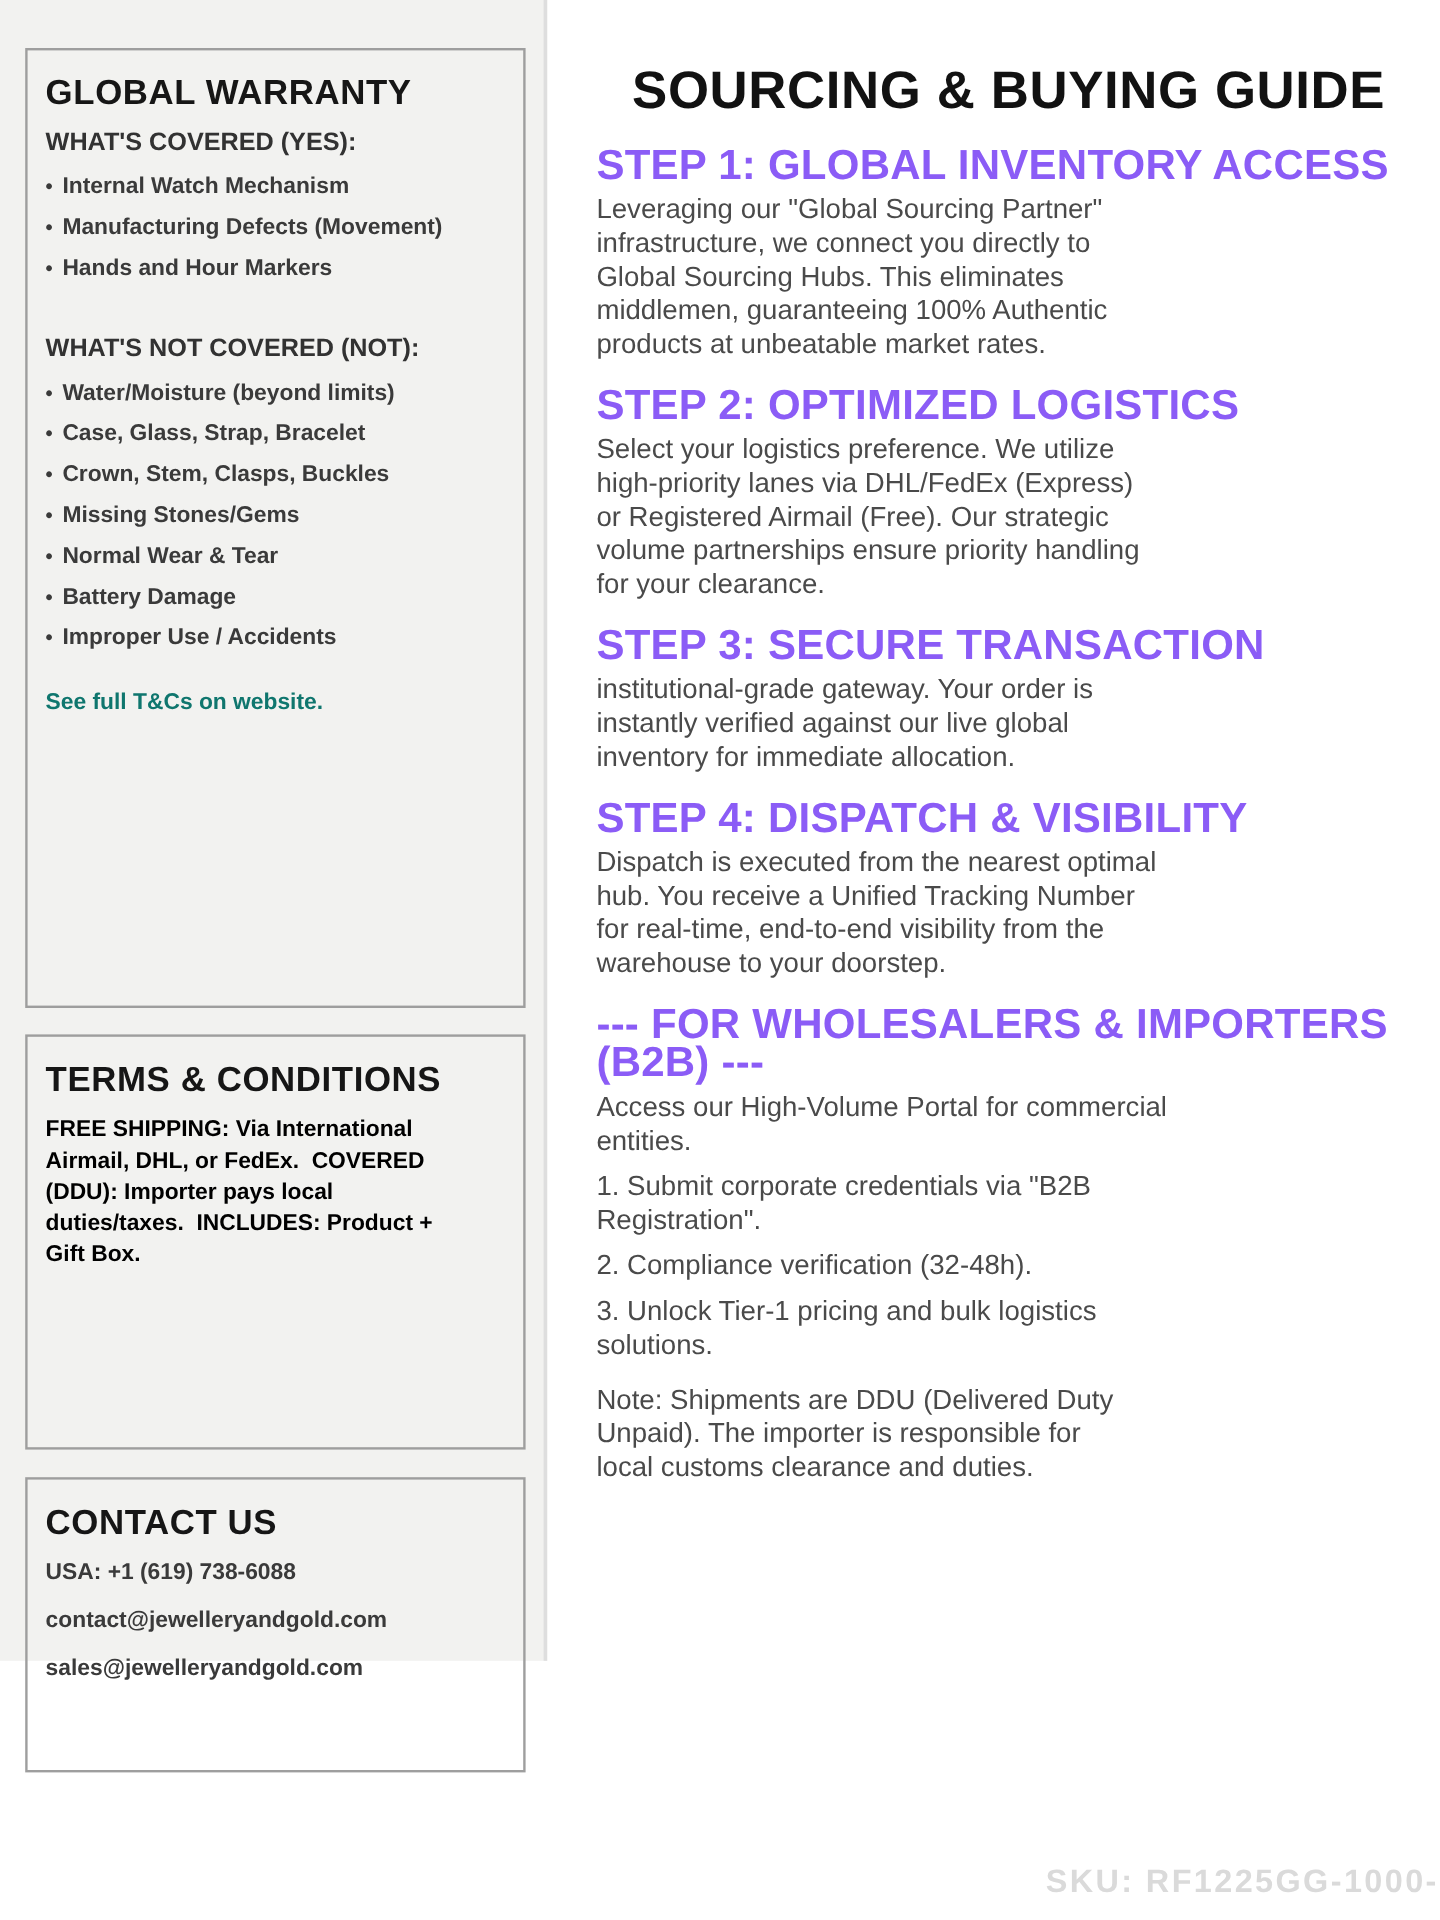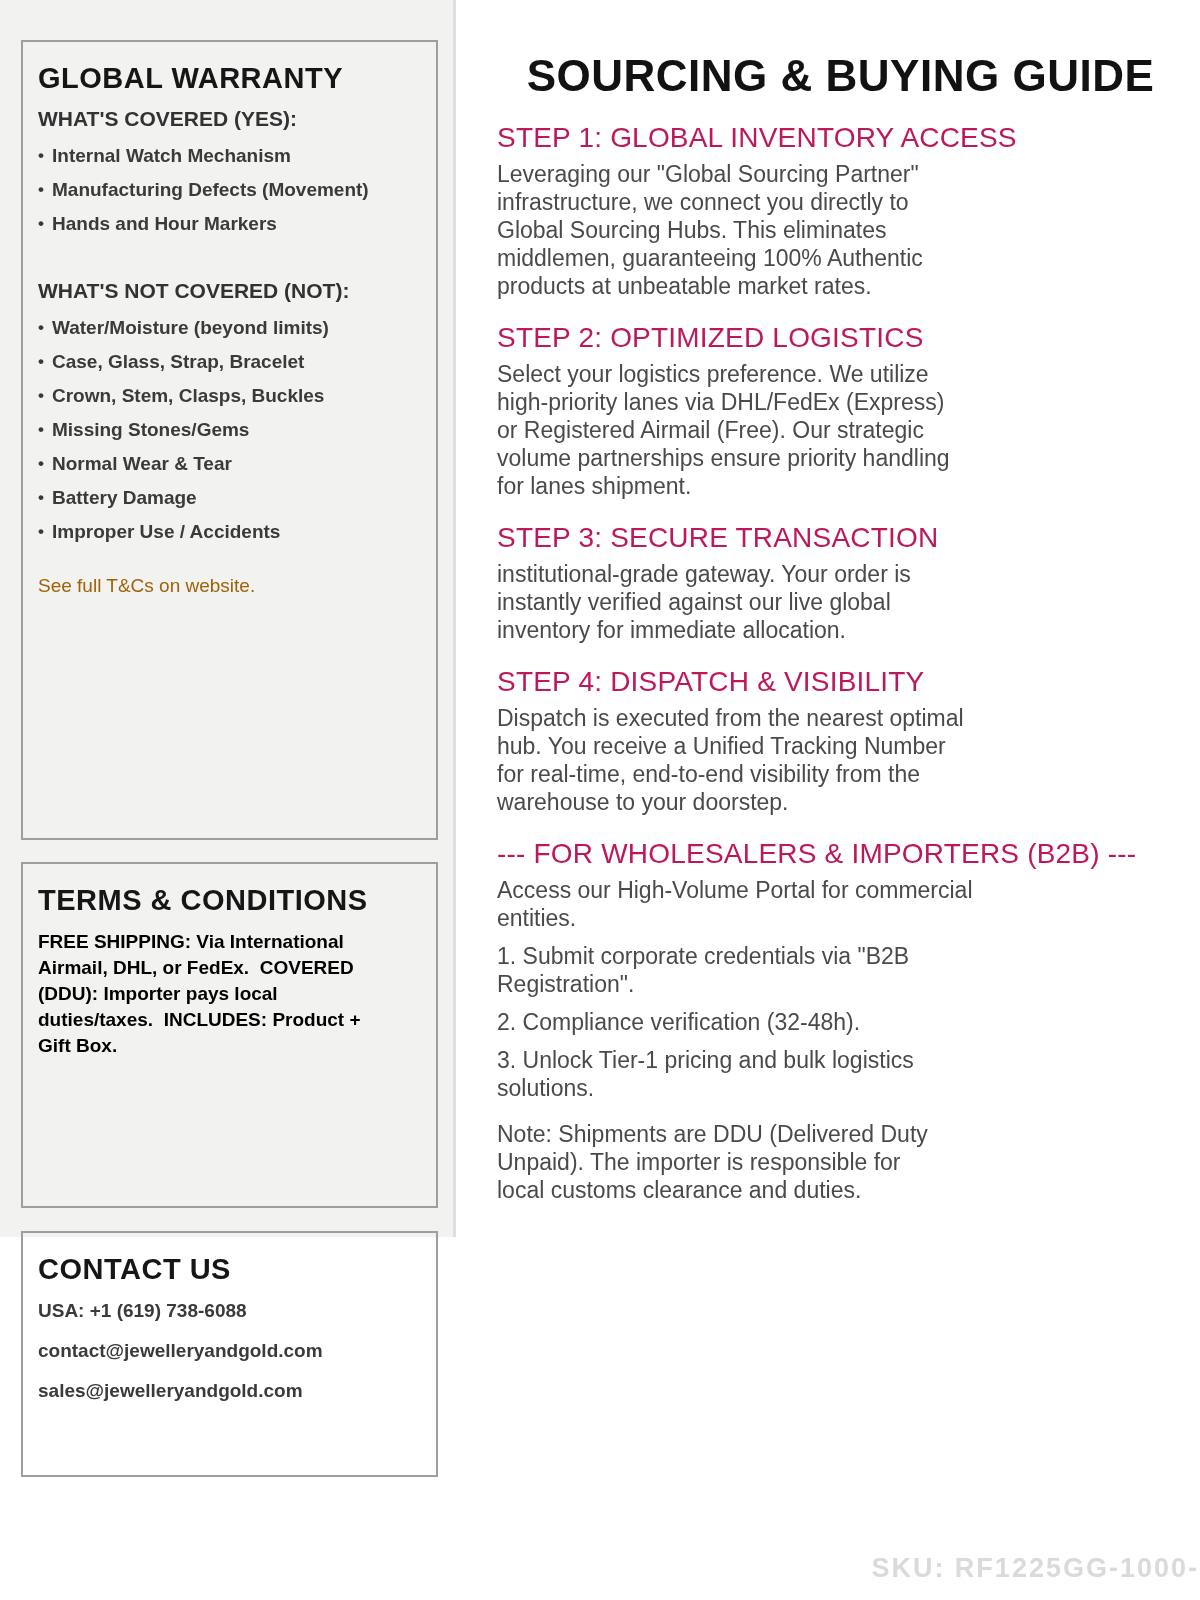--- a/index.html
+++ b/index.html
@@ -9,21 +9,21 @@
     background: #ffffff;
     overflow: hidden;
     font-family: "Liberation Sans", "DejaVu Sans", sans-serif;
     color: #3a3a3a;
   }
 
   
   .sidebar {
     position: absolute;
     left: 0; top: 0;
-    width: 456px; height: 1237px;
+    width: 456px; height: 1384px;
     background: #f2f2f0;
     border-right: 3px solid #dedede;
   }
   .side-box {
     margin-left: 21px;
     width: 417px;
     border: 2px solid #9e9e9e;
     padding: 20px 16px 0 15px;
   }
   .box-warranty { margin-top: 40px; height: 800px; }
@@ -53,22 +53,22 @@
     margin-bottom: 8px;
   }
   .bullet .dot {
     width: 14px;
     flex: 0 0 14px;
     font-size: 17px;
   }
   .footnote {
     margin-top: 30px;
     font-size: 19px;
-    font-weight: 400;
-    color: #a16207;
+    font-weight: 700;
+    color: #0f766e;
   }
   .terms-body { margin-top: 4px; }
   .terms-line {
     font-size: 19px;
     font-weight: 600;
     color: #000000;
     line-height: 26px;
     white-space: pre-wrap;
   }
   .contact-line {
@@ -89,23 +89,23 @@
   .guide-title {
     text-align: center;
     font-size: 44px;
     font-weight: 800;
     color: #121212;
     letter-spacing: 0.5px;
     line-height: 48px;
     margin-bottom: 10px;
   }
   .step-heading {
-    font-size: 28px;
-    font-weight: 400;
-    color: #be185d;
+    font-size: 35px;
+    font-weight: 700;
+    color: #8b5cf6;
     line-height: 32px;
     margin-top: 22px;
     margin-bottom: 6px;
     letter-spacing: 0.2px;
   }
   .para { margin-bottom: 10px; }
   .para .ln {
     display: block;
     font-size: 23px;
     font-weight: 400;
@@ -222,21 +222,21 @@
     </div>
   </section>
 
   <section>
     <h2 class="step-heading">STEP 2: OPTIMIZED LOGISTICS</h2>
     <div class="para">
       <span class="ln">Select your logistics preference. We utilize</span>
       <span class="ln">high-priority lanes via DHL/FedEx (Express)</span>
       <span class="ln">or Registered Airmail (Free). Our strategic</span>
       <span class="ln">volume partnerships ensure priority handling</span>
-      <span class="ln">for lanes shipment.</span>
+      <span class="ln">for your clearance.</span>
     </div>
   </section>
 
   <section>
     <h2 class="step-heading">STEP 3: SECURE TRANSACTION</h2>
     <div class="para">
       <span class="ln">institutional-grade gateway. Your order is</span>
       <span class="ln">instantly verified against our live global</span>
       <span class="ln">inventory for immediate allocation.</span>
     </div>

